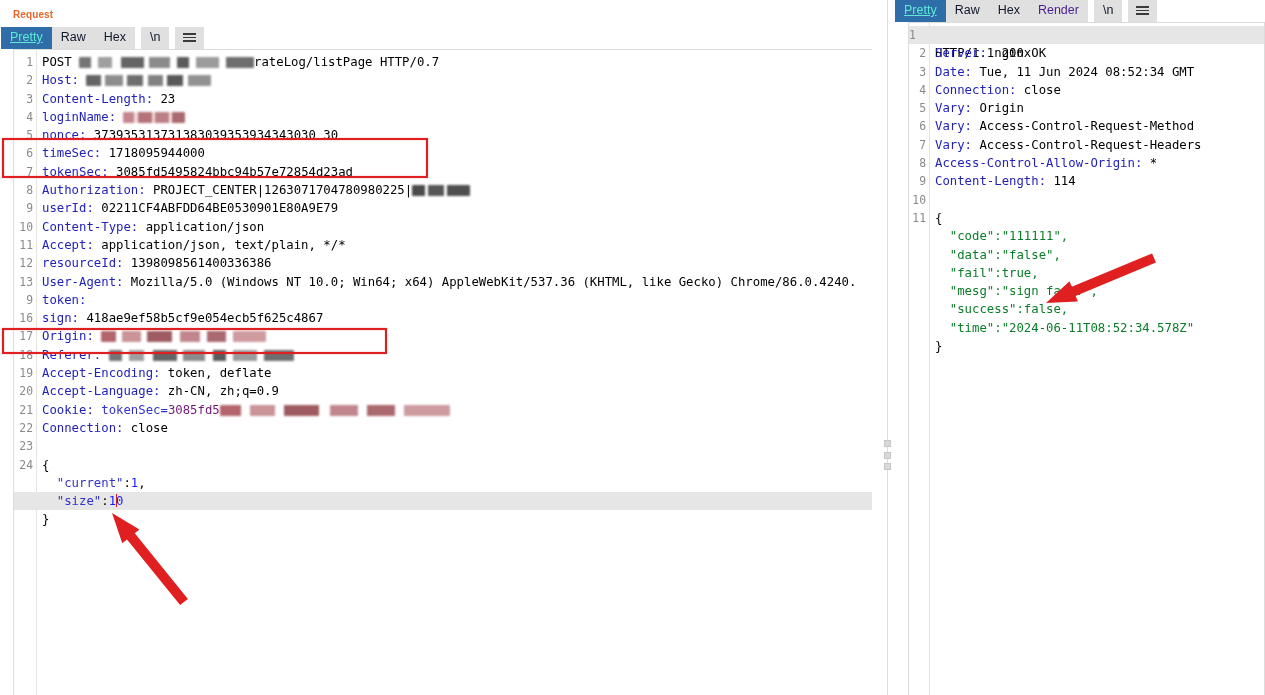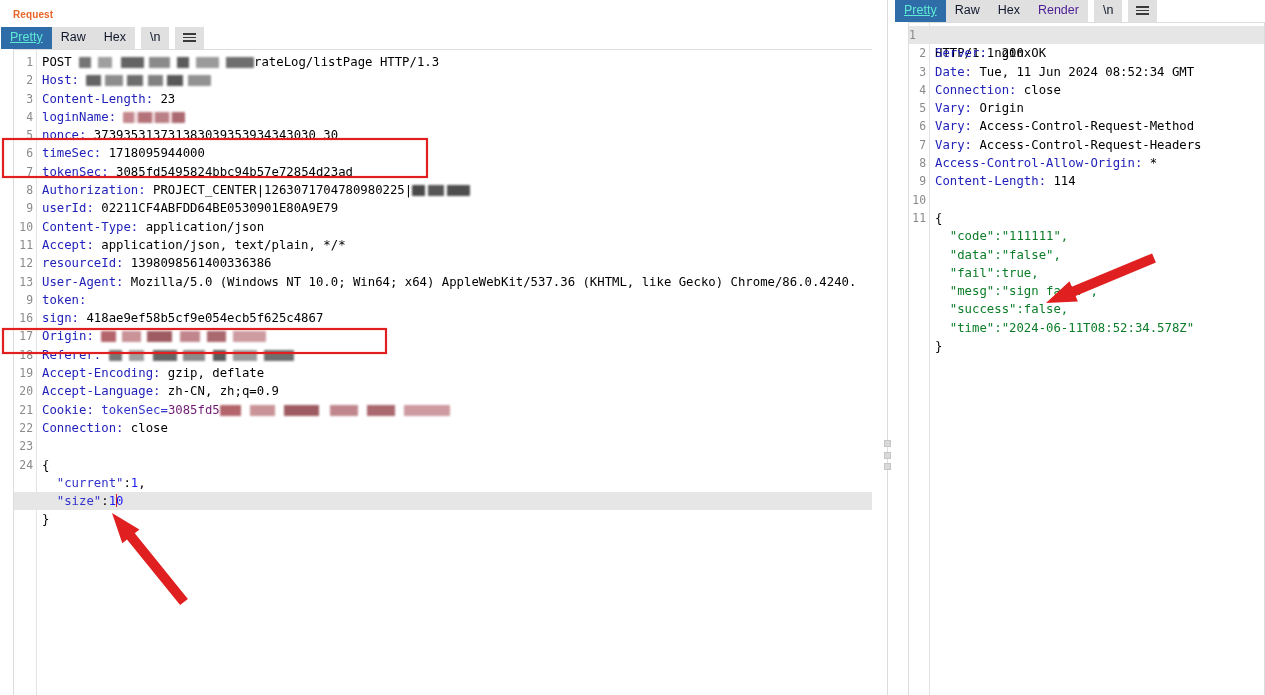--- a/index.html
+++ b/index.html
@@ -202,38 +202,38 @@
           <div class="hamb">
             <span></span>
             <span></span>
             <span></span>
           </div>
         </div>
       </div>
     <div class="code-wrap">
       <div class="gutter"></div>
       <div class="lines" id="req-lines">
-          <div class="line"><span class="ln">1</span><span class="txt"><span class="v">POST </span><span class="blur gray" style="width: 175px;"></span><span class="v">rateLog/listPage HTTP/1.3</span></span></div>
+          <div class="line"><span class="ln">1</span><span class="txt"><span class="v">POST </span><span class="blur gray" style="width: 175px;"></span><span class="v">rateLog/listPage HTTP/0.7</span></span></div>
           <div class="line"><span class="ln">2</span><span class="txt"><span class="k">Host: </span><span class="blur gray2" style="width: 125px;"></span></span></div>
           <div class="line"><span class="ln">3</span><span class="txt"><span class="k">Content-Length: </span><span class="v">23</span></span></div>
           <div class="line"><span class="ln">4</span><span class="txt"><span class="k">loginName: </span><span class="blur pink" style="width: 62px;"></span></span></div>
           <div class="line"><span class="ln">5</span><span class="txt"><span class="k">nonce: </span><span class="v">373935313731383039353934343030 30</span></span></div>
           <div class="line"><span class="ln">6</span><span class="txt"><span class="k">timeSec: </span><span class="v">1718095944000</span></span></div>
           <div class="line"><span class="ln">7</span><span class="txt"><span class="k">tokenSec: </span><span class="v">3085fd5495824bbc94b57e72854d23ad</span></span></div>
           <div class="line"><span class="ln">8</span><span class="txt"><span class="k">Authorization: </span><span class="v">PROJECT_CENTER|1263071704780980225|</span><span class="blur dark" style="width: 58px;"></span></span></div>
           <div class="line"><span class="ln">9</span><span class="txt"><span class="k">userId: </span><span class="v">02211CF4ABFDD64BE0530901E80A9E79</span></span></div>
           <div class="line"><span class="ln">10</span><span class="txt"><span class="k">Content-Type: </span><span class="v">application/json</span></span></div>
           <div class="line"><span class="ln">11</span><span class="txt"><span class="k">Accept: </span><span class="v">application/json, text/plain, */*</span></span></div>
           <div class="line"><span class="ln">12</span><span class="txt"><span class="k">resourceId: </span><span class="v">1398098561400336386</span></span></div>
           <div class="line"><span class="ln">13</span><span class="txt"><span class="k">User-Agent: </span><span class="v">Mozilla/5.0 (Windows NT 10.0; Win64; x64) AppleWebKit/537.36 (KHTML, like Gecko) Chrome/86.0.4240.</span></span></div>
           <div class="line"><span class="ln">9</span><span class="txt"><span class="k">token: </span></span></div>
           <div class="line"><span class="ln">16</span><span class="txt"><span class="k">sign: </span><span class="v">418ae9ef58b5cf9e054ecb5f625c4867</span></span></div>
           <div class="line"><span class="ln">17</span><span class="txt"><span class="k">Origin: </span><span class="blur rose" style="width: 165px;"></span></span></div>
           <div class="line"><span class="ln">18</span><span class="txt"><span class="k">Referer: </span><span class="blur gray" style="width: 185px;"></span></span></div>
-          <div class="line"><span class="ln">19</span><span class="txt"><span class="k">Accept-Encoding: </span><span class="v">gzip, deflate</span></span></div>
+          <div class="line"><span class="ln">19</span><span class="txt"><span class="k">Accept-Encoding: </span><span class="v">token, deflate</span></span></div>
           <div class="line"><span class="ln">20</span><span class="txt"><span class="k">Accept-Language: </span><span class="v">zh-CN, zh;q=0.9</span></span></div>
           <div class="line"><span class="ln">21</span><span class="txt"><span class="k">Cookie: </span><span class="jkey">tokenSec=</span><span class="red">3085fd5</span><span class="blur rose" style="width: 230px;"></span></span></div>
           <div class="line"><span class="ln">22</span><span class="txt"><span class="k">Connection: </span><span class="v">close</span></span></div>
           <div class="line"><span class="ln">23</span><span class="txt"></span></div>
           <div class="line"><span class="ln">24</span><span class="txt"><span class="v">{</span></span></div>
           <div class="line"><span class="ln"></span><span class="txt"><span class="v">  </span><span class="jkey">"current"</span><span class="v">:</span><span class="jnum">1</span><span class="v">,</span></span></div>
           <div class="line hl"><span class="ln"></span><span class="txt"><span class="v">  </span><span class="jkey">"size"</span><span class="v">:</span><span class="jnum">1</span><span class="caret"></span><span class="jnum">0</span></span></div>
           <div class="line"><span class="ln"></span><span class="txt"><span class="v">}</span></span></div>
         </div>
     </div>

